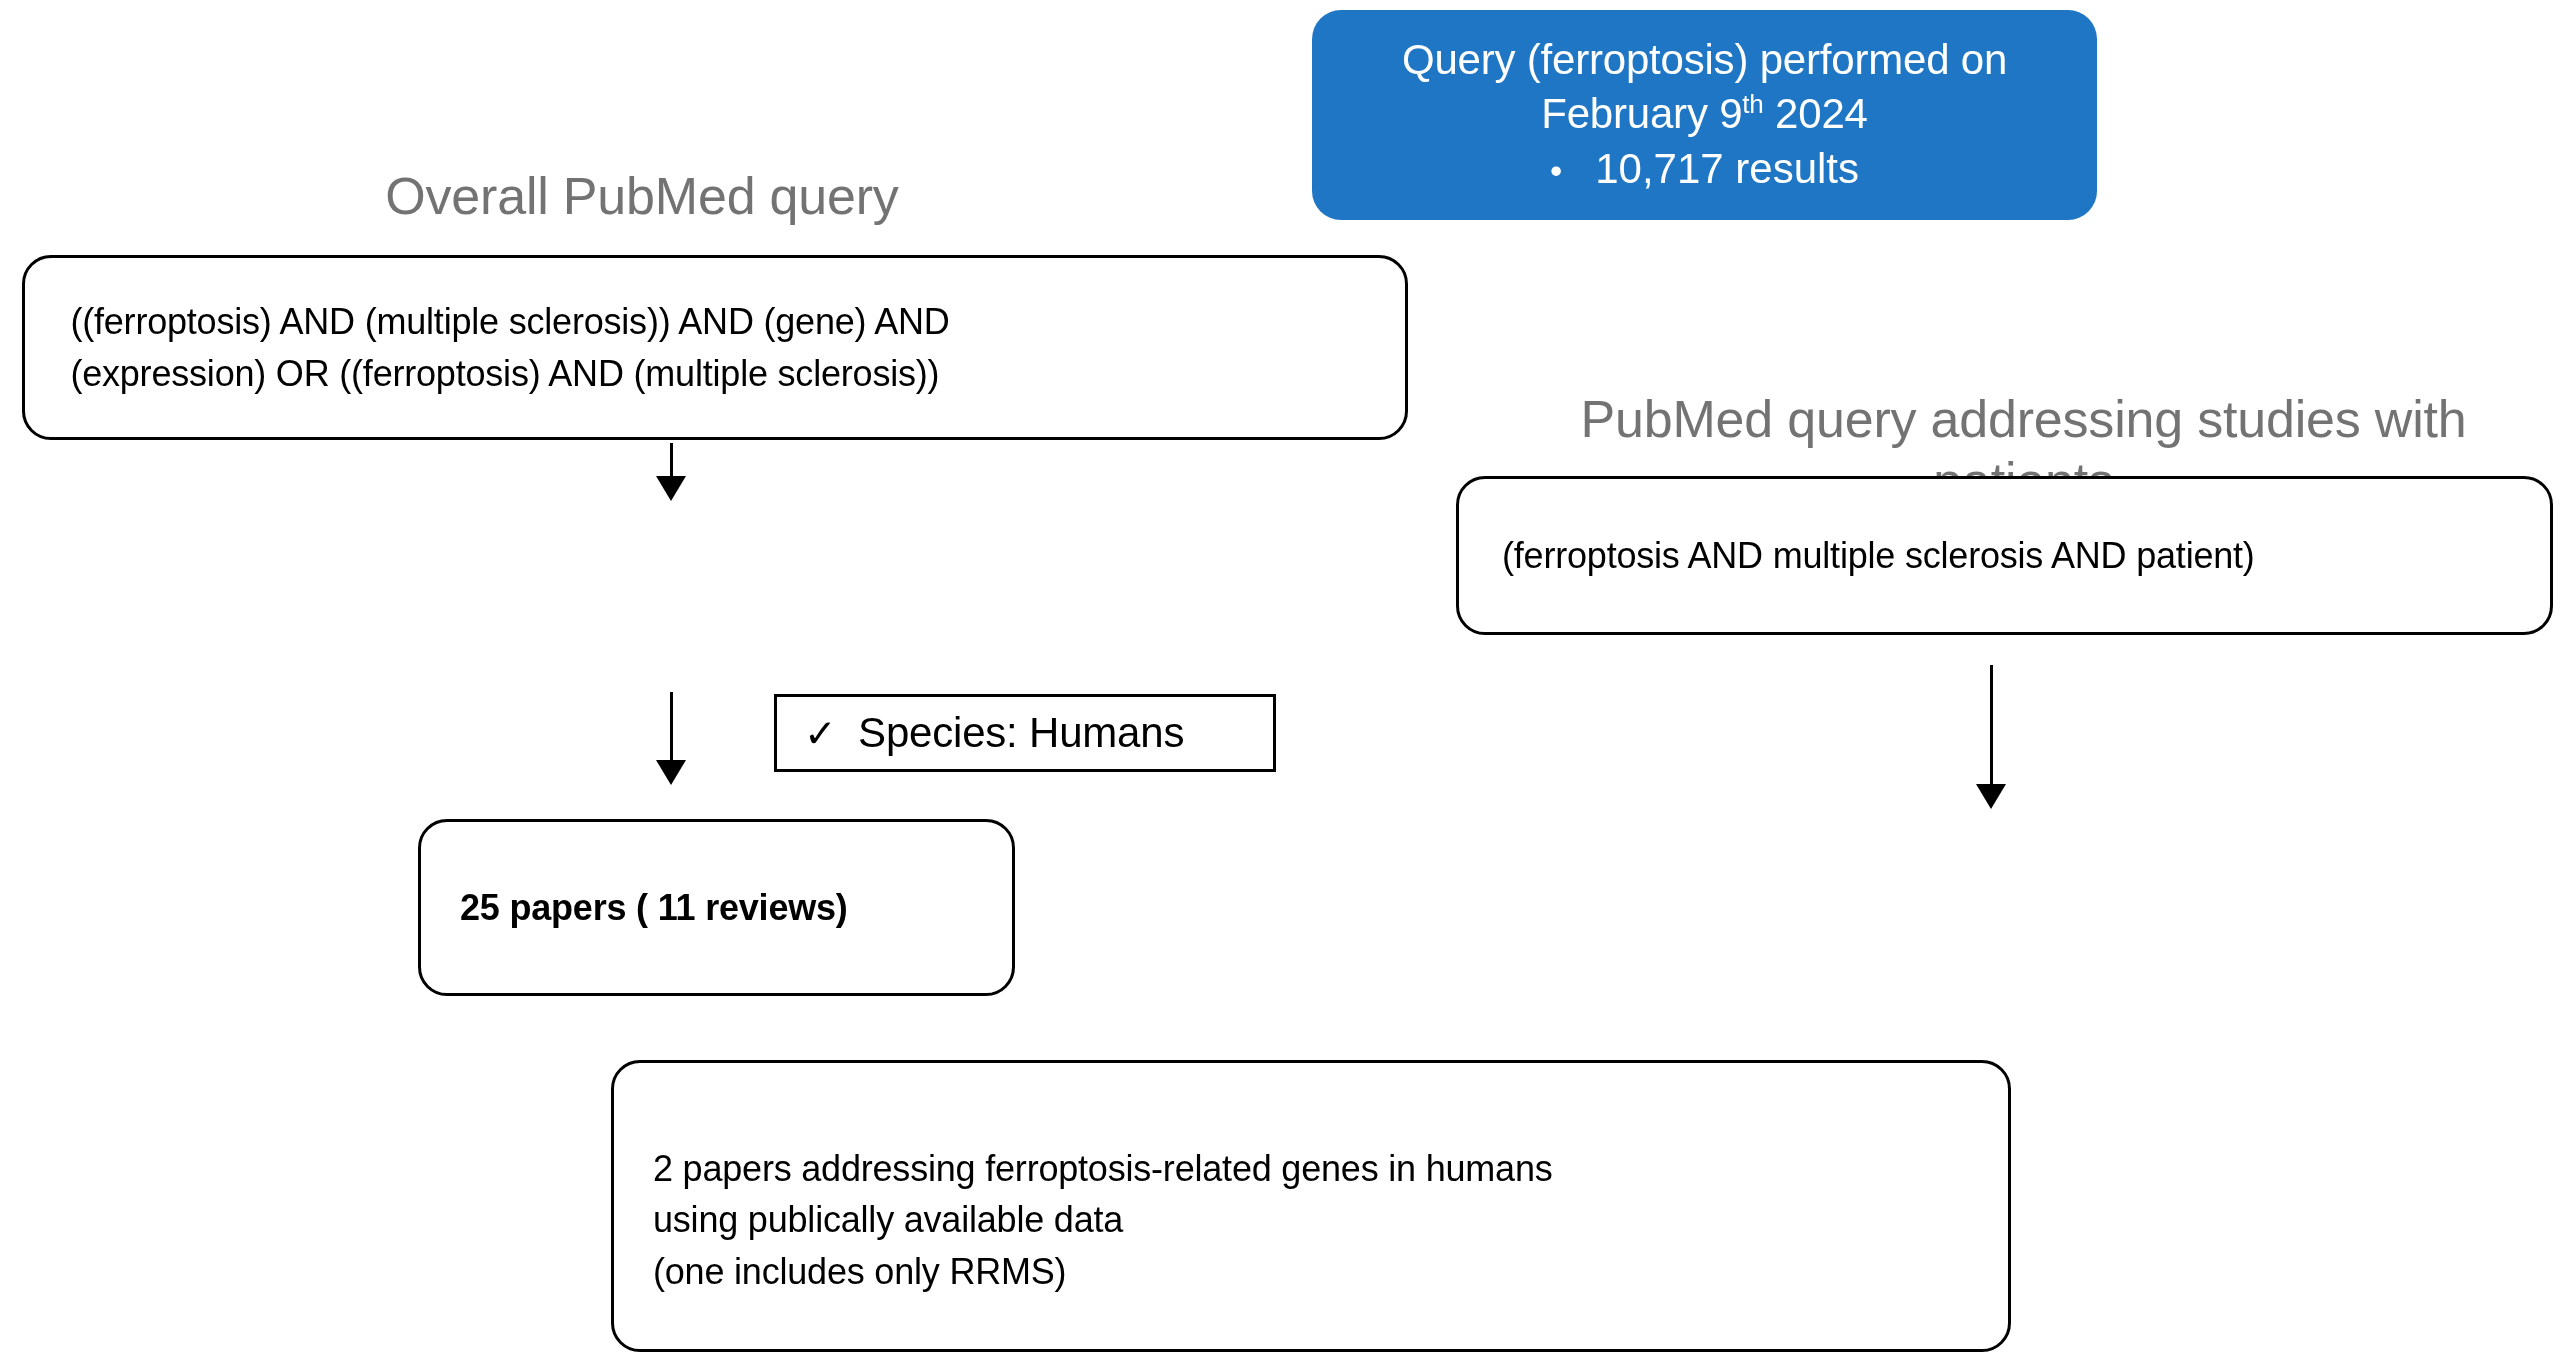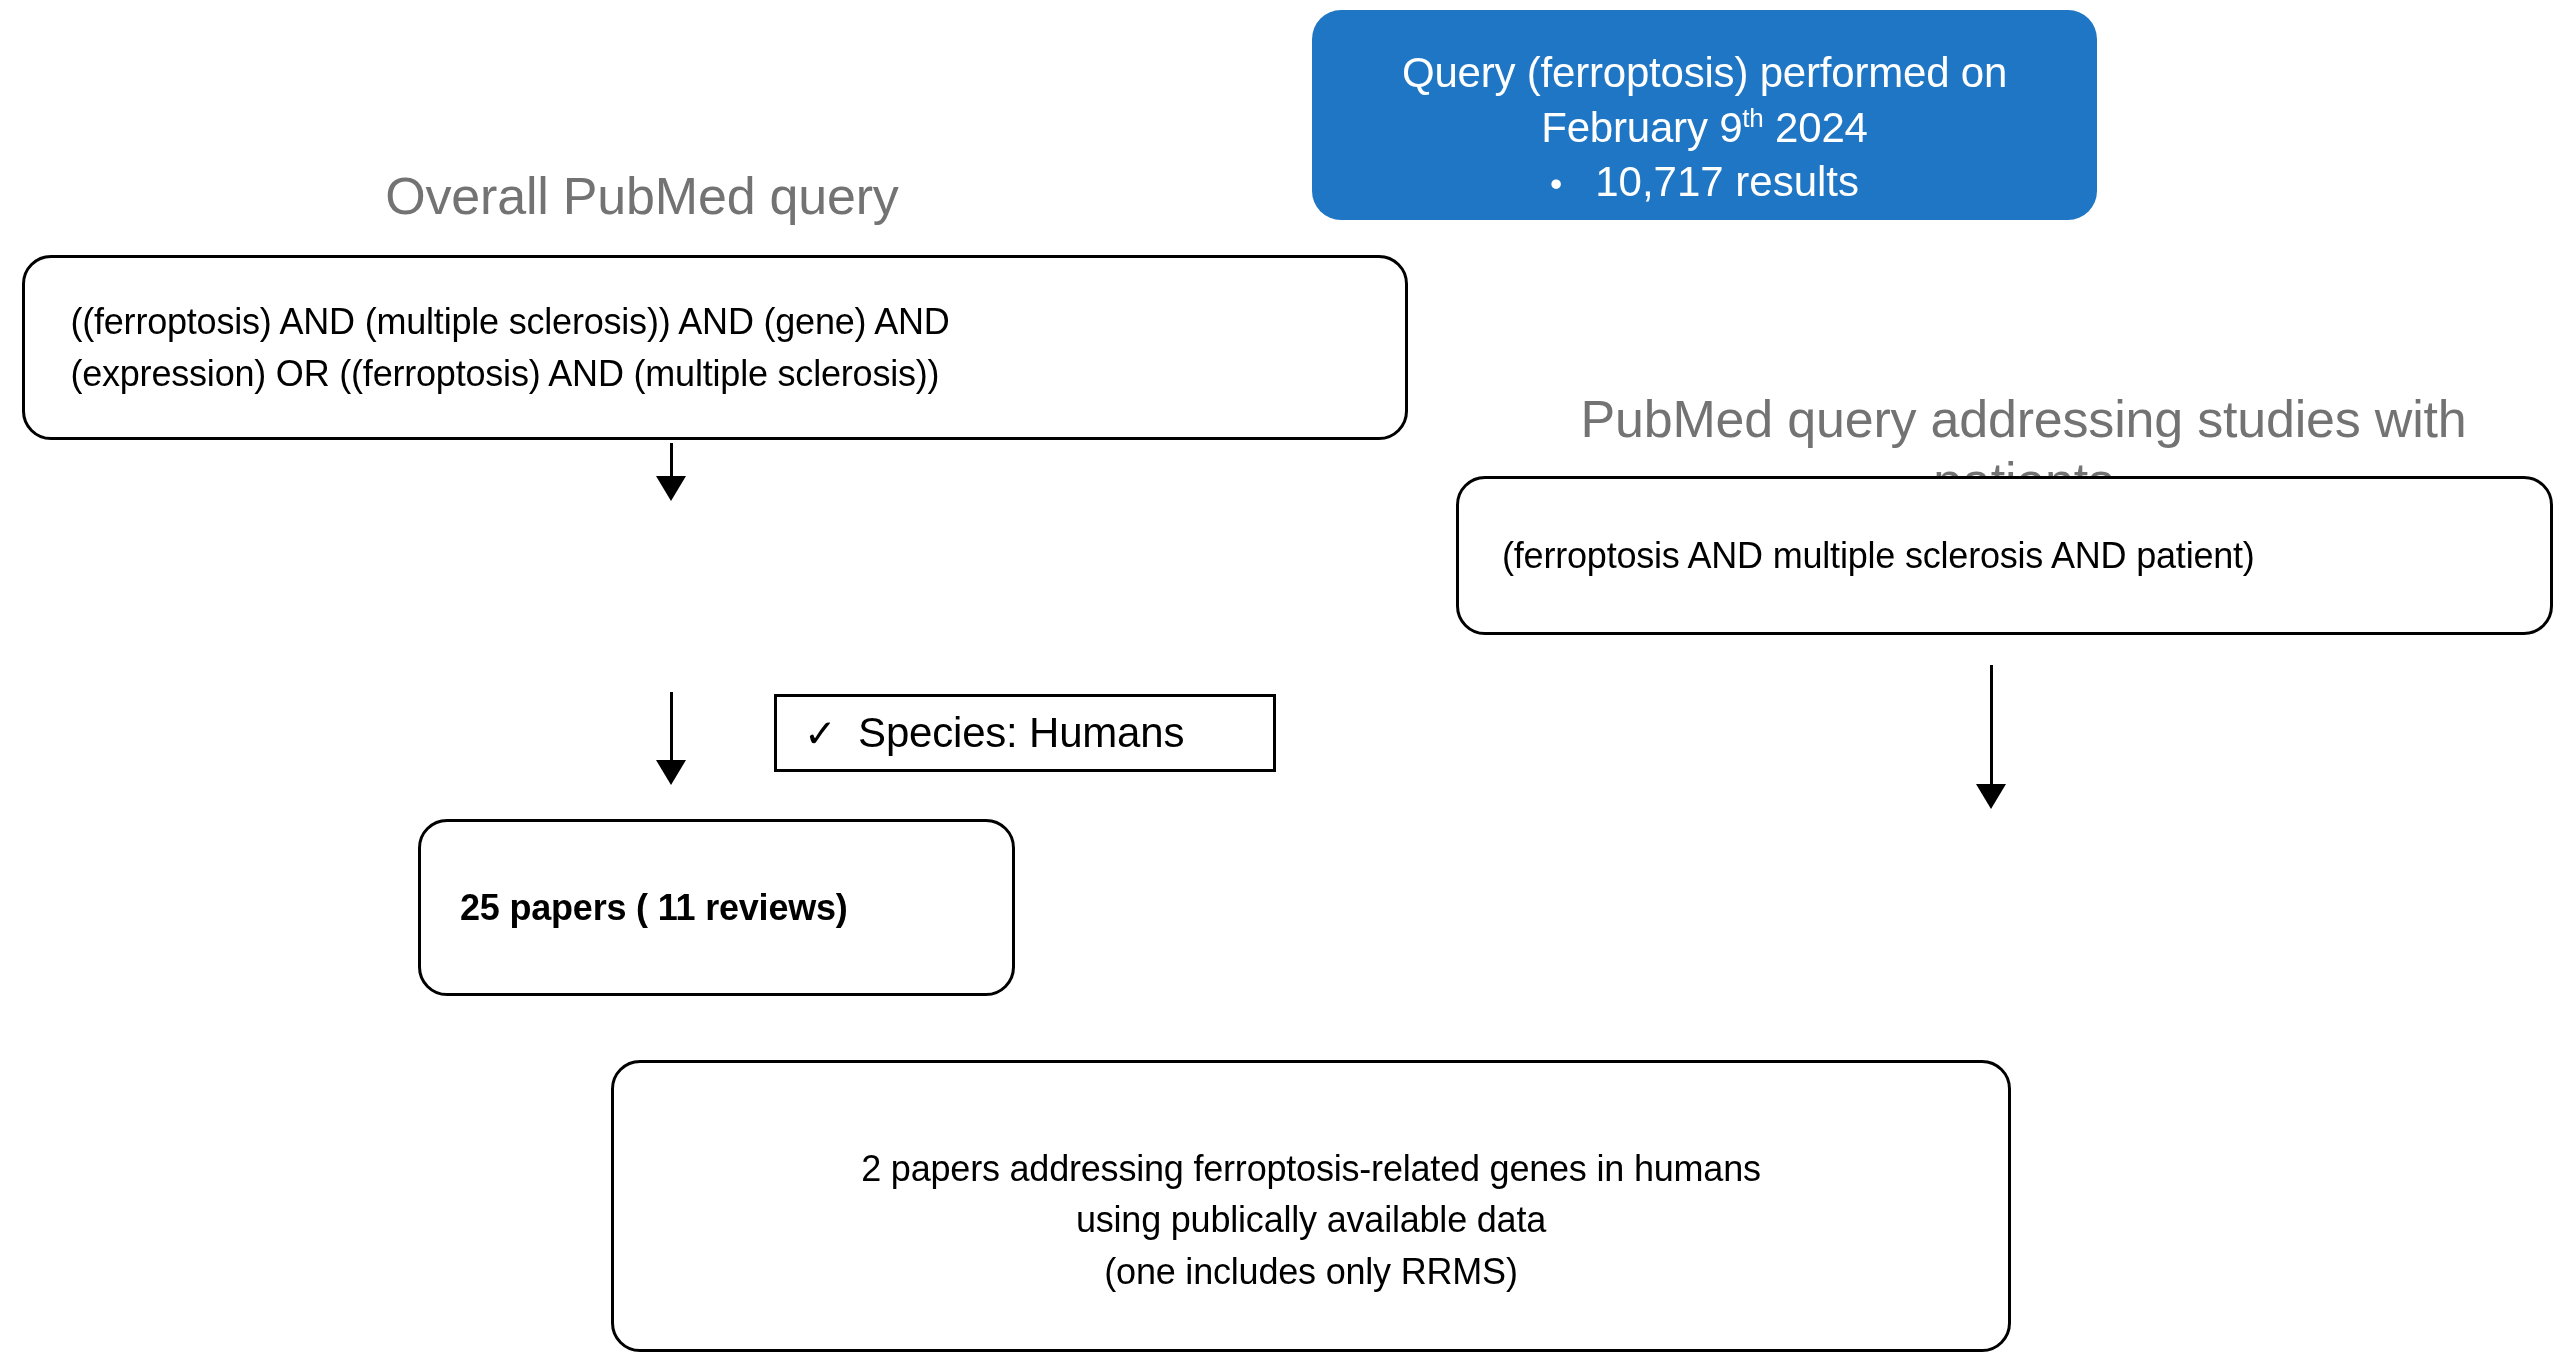--- a/index.html
+++ b/index.html
@@ -40,21 +40,21 @@
     box-sizing: border-box;
   }
   .rbox .txt {
     width: 100%;
     line-height: 1.42;
     font-size: 36px;
     white-space: pre-line;
     letter-spacing: -0.2px;
   }
   .rbox.left  .txt { text-align: left; }
-  .rbox.center .txt { text-align: center; margin-top: 28px; }
+  .rbox.center .txt { text-align: left; margin-top: 28px; }
 
   .sqbox {
     border: 3.9px solid #000000;
     border-radius: 0;
     background: #ffffff;
     display: flex;
     align-items: center;
     justify-content: flex-start;
     box-sizing: border-box;
   }
@@ -127,21 +127,21 @@
 </head>
 <body>
 
 <div id="canvas">
 
   <div class="abs caption" style="left:321px; top:105px; width:642px;">
     <div>Overall PubMed query</div>
     <div><span>performed on February 9</span><sup>th</sup><span> 2024</span></div>
   </div>
 
-  <div class="abs bluebox" style="left:1312px; top:9.7px; width:785px; height:210px; background:#1F76C4;justify-content:flex-end;">
+  <div class="abs bluebox" style="left:1312px; top:9.7px; width:785px; height:210px; background:#1F76C4;">
     <div class="bline">Query (ferroptosis) performed on</div>
     <div class="bline"><span>February 9</span><sup>th</sup><span> 2024</span></div>
     <div class="bullet-row">
       <span class="bullet-dot">•</span>
       <span>10,717 results</span>
     </div>
   </div>
 
   <div class="abs rbox left" style="left:22.4px; top:255px; width:1386px; height:185px; padding:0 45px;">
     <div class="txt">((ferroptosis) AND (multiple sclerosis)) AND (gene) AND

